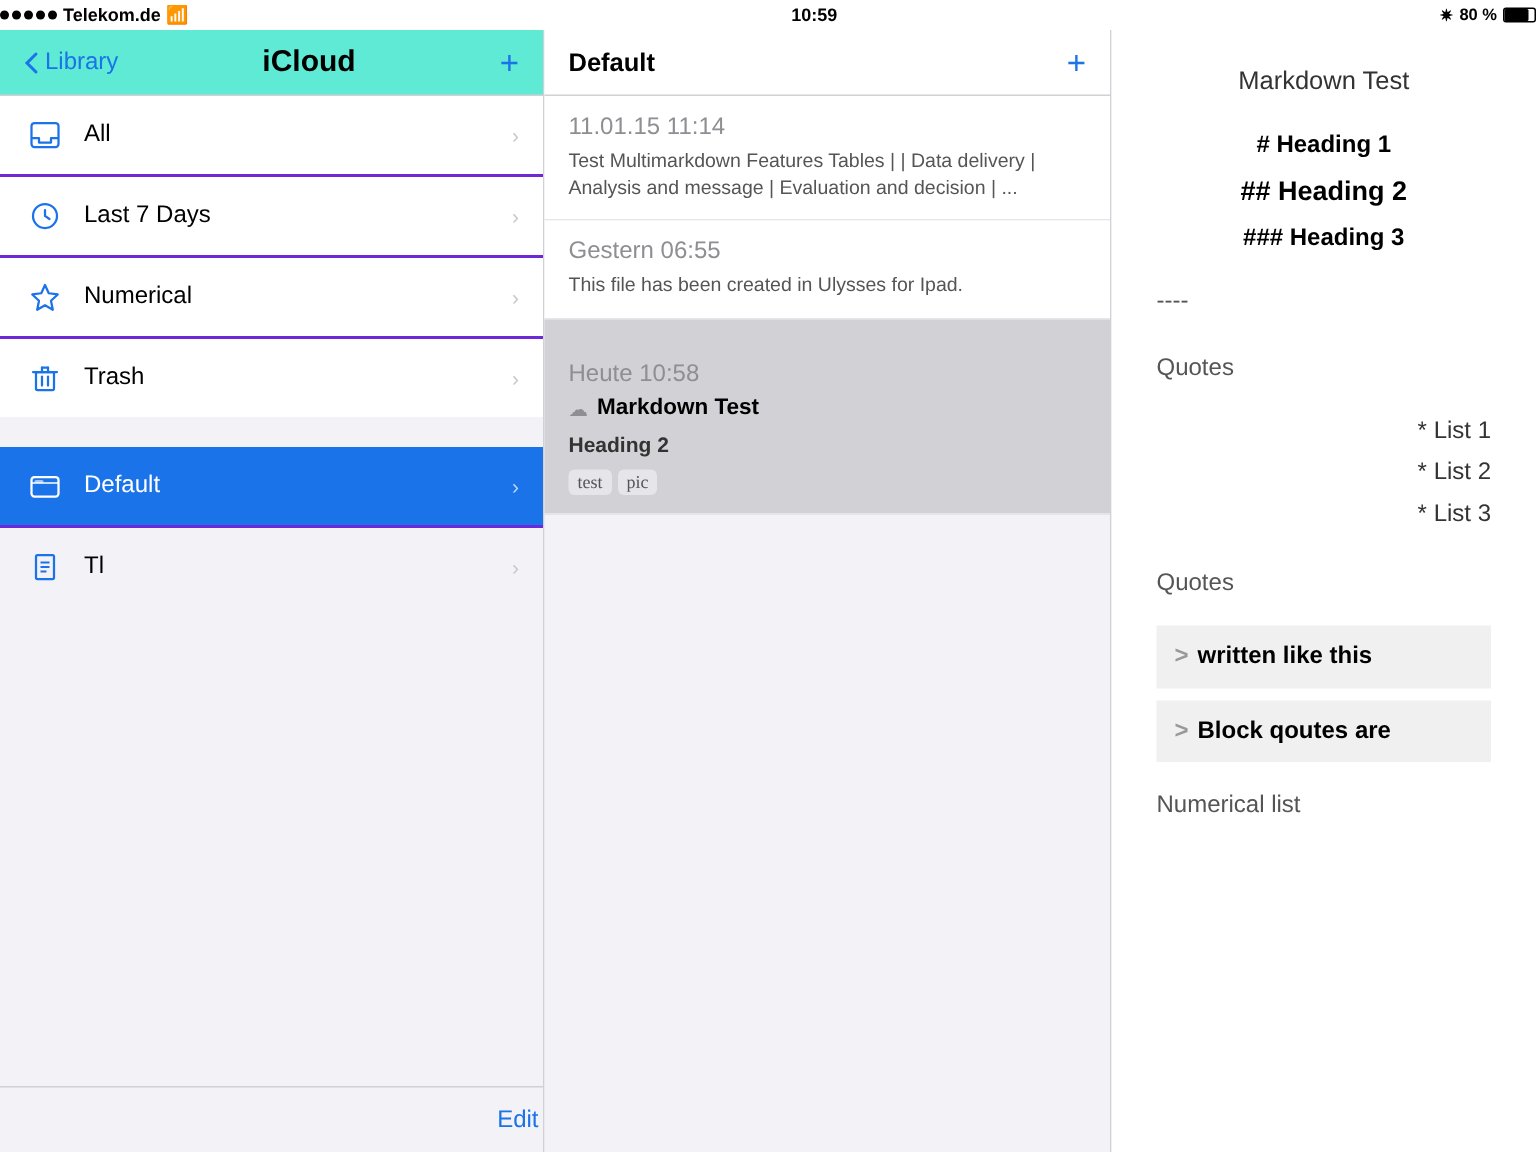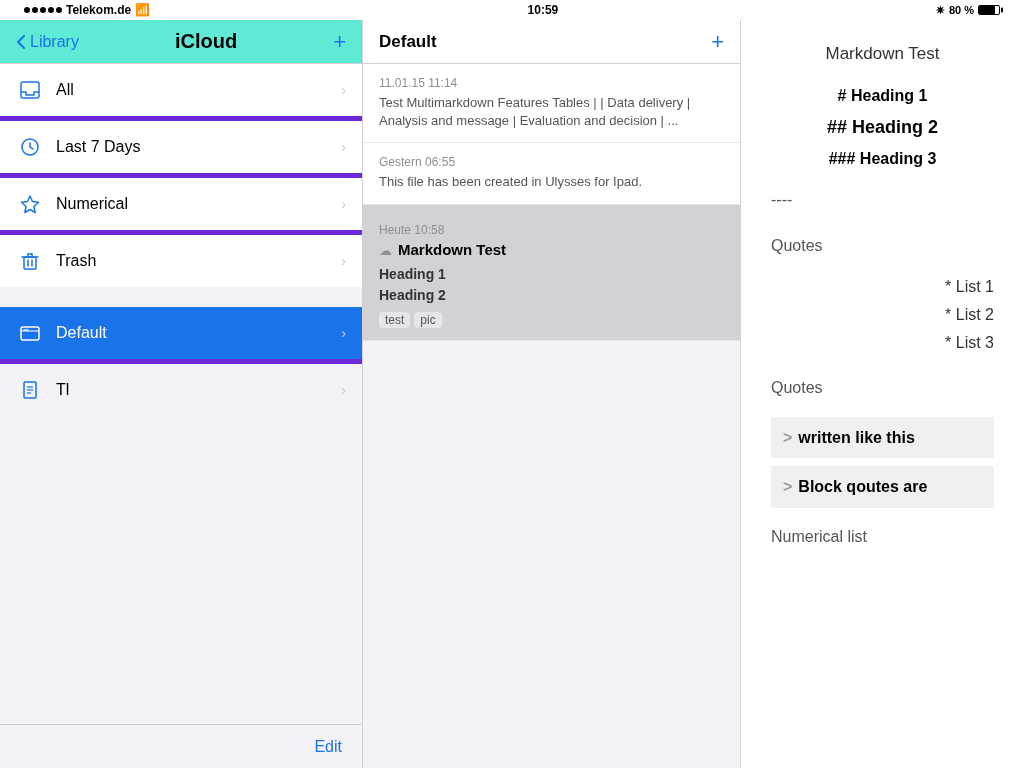--- a/index.html
+++ b/index.html
@@ -13,21 +13,21 @@
       flex-direction: column;
     }
 
     
     .status-bar {
       height: 20px;
       background: #fff;
       display: flex;
       align-items: center;
       justify-content: space-between;
-      padding: 0 24px;
+      padding: 0 0;
       font-size: 12px;
       font-weight: 600;
       flex-shrink: 0;
       gap: 11px;
     }
     .status-left { display: flex; align-items: center; gap: 4px; }
     .status-dots { display: flex; gap: 2px; }
     .status-dot { width: 6px; height: 6px; border-radius: 50%; background: #000; }
     .status-center { font-size: 12px; font-weight: 600; }
     .status-right { display: flex; align-items: center; gap: 4px; font-size: 11px; }
@@ -83,21 +83,21 @@
 
     .sidebar-section {
       background: #fff;
       margin-bottom: 0;
     }
 
     .sidebar-item {
       display: flex;
       align-items: center;
       padding: 12px 16px;
-      border-bottom: 5px solid #6d28d9;
+      border-bottom: 2px solid #6d28d9;
       cursor: pointer;
       position: relative;
       min-height: 44px;
     }
 
     .sidebar-item:last-child {
       border-bottom: none;
     }
 
     .sidebar-item.active {
@@ -145,21 +145,21 @@
 
     .sidebar-footer {
       position: absolute;
       bottom: 0;
       left: 0;
       right: 0;
       height: 44px;
       display: flex;
       align-items: center;
       justify-content: flex-end;
-      padding: 0 20px;
+      padding: 0 3px;
       border-top: 1px solid #d0d0d5;
       background: #f2f2f7;
     }
 
     .sidebar-wrapper {
       position: relative;
       flex: 1;
     }
 
     
@@ -201,21 +201,21 @@
       padding: 12px 16px;
       border-bottom: 1px solid #e5e5ea;
       cursor: pointer;
     }
 
     .doc-item.selected {
       background: #d1d1d6;
     }
 
     .doc-item-date {
-      font-size: 12px;
+      font-size: 16px;
       color: #8e8e93;
       margin-bottom: 4px;
     }
 
     .doc-item-title {
       font-size: 15px;
       font-weight: 600;
       color: #000;
       margin-bottom: 2px;
     }
@@ -223,21 +223,21 @@
     .doc-item-preview {
       font-size: 13px;
       color: #555;
       line-height: 1.4;
     }
 
     .doc-item-meta {
       display: flex;
       align-items: flex-end;
       gap: 6px;
-      margin-top: 6px;
+      margin-top: 16px;
     }
 
     .doc-item-headings {
       font-size: 14px;
       font-weight: 600;
       color: #333;
       line-height: 1.5;
     }
 
     .doc-item-tag {
@@ -245,20 +245,21 @@
       border-radius: 4px;
       padding: 1px 6px;
       font-size: 12px;
       color: #555;
     }
 
     .doc-tags {
       display: flex;
       gap: 4px;
       margin-top: 6px;
+      font-family: Liberation Serif, serif;
     }
 
     
     .preview-panel {
       flex: 1;
       background: #fff;
       overflow-y: auto;
       padding: 20px 30px;
     }
 
@@ -465,21 +466,20 @@
 
     <div class="doc-item selected">
       <div class="doc-item-meta">
         <span class="doc-item-date">Heute 10:58</span>
       </div>
       <div style="display:flex; align-items:center; gap:6px; margin-bottom:4px;">
         <span style="color:#8e8e93; font-size:13px;">☁</span>
         <span class="doc-item-title">Markdown Test</span>
       </div>
       <div class="doc-item-headings">
-        <div>Heading 1</div>
         <div>Heading 2</div>
       </div>
       <div class="doc-tags">
         <span class="doc-item-tag">test</span>
         <span class="doc-item-tag">pic</span>
       </div>
     </div>
   </div>
 
   <div class="preview-panel">

